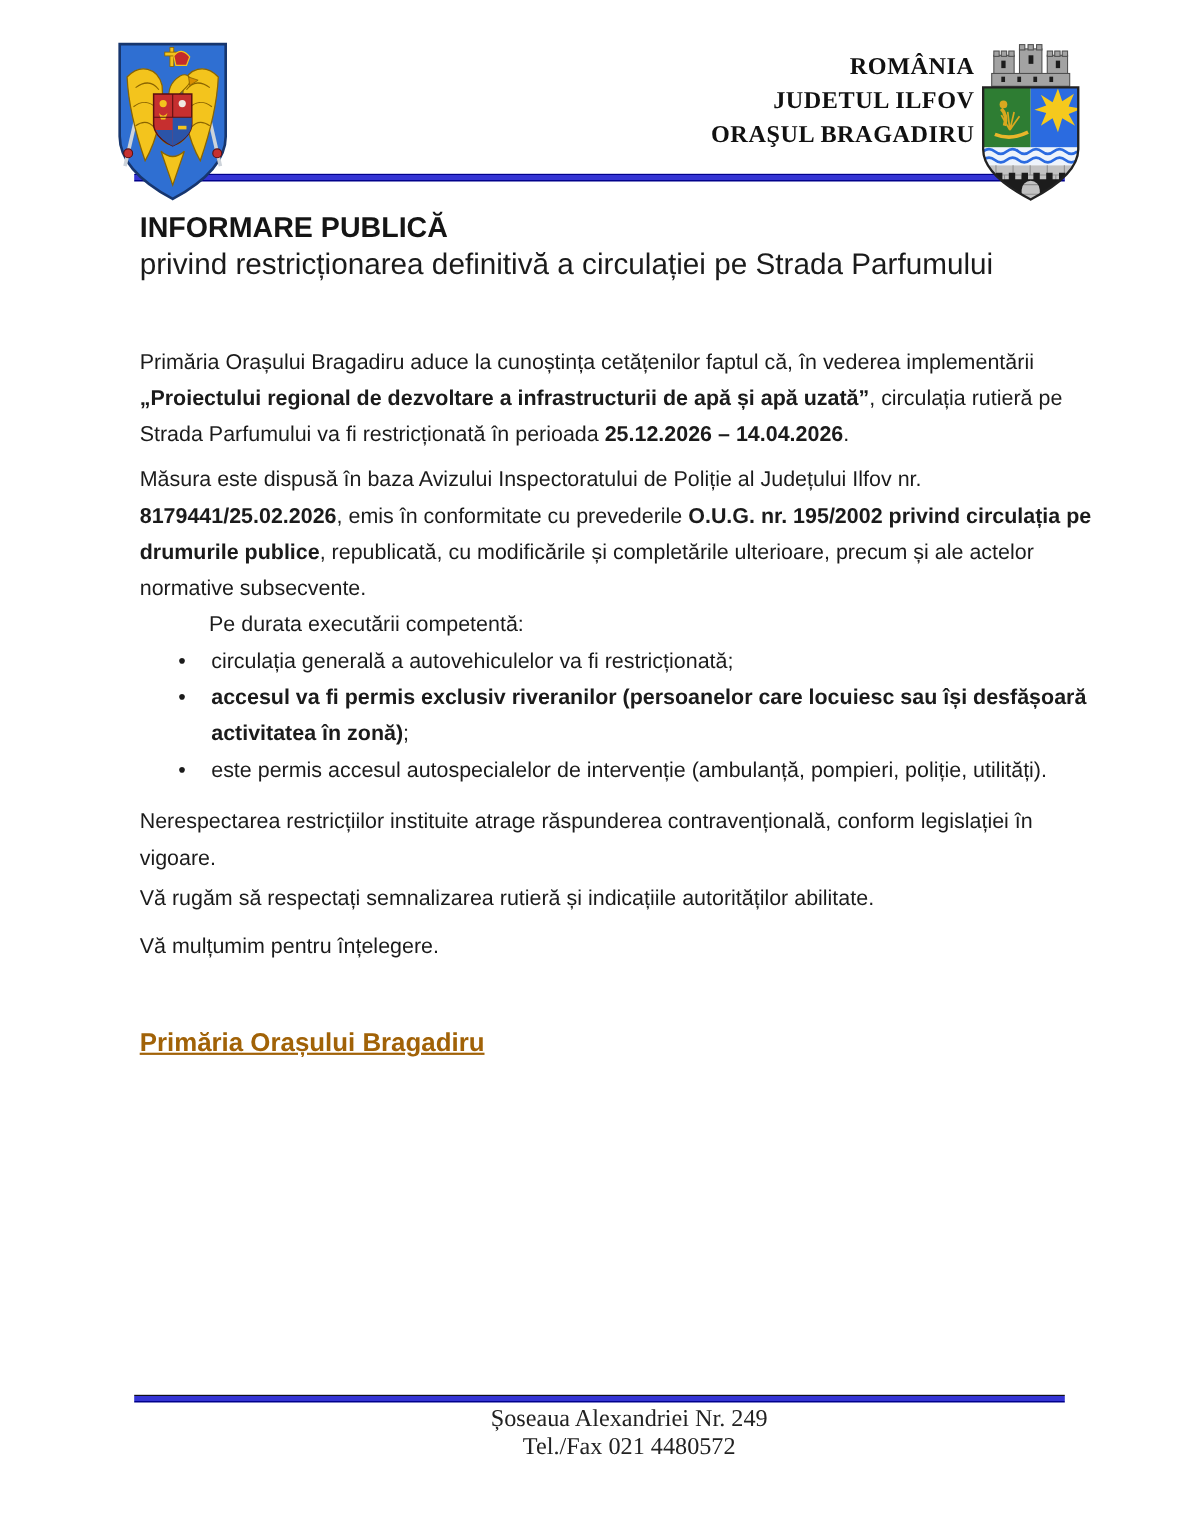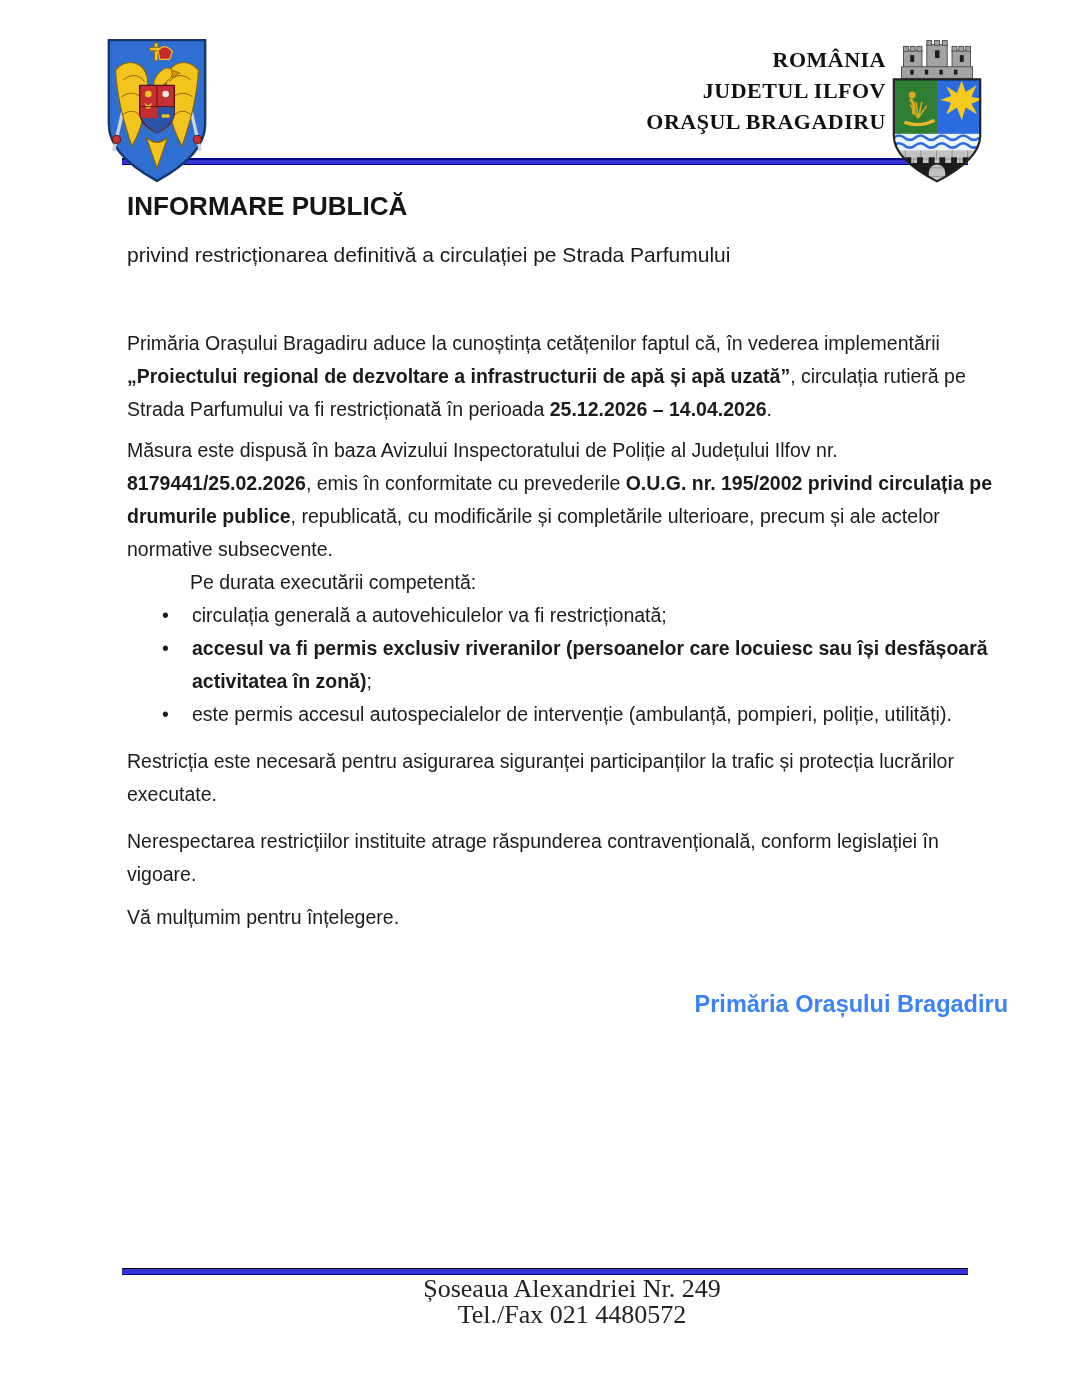--- a/index.html
+++ b/index.html
@@ -22,46 +22,46 @@
     font-family:"Liberation Serif",serif;font-weight:bold;
     font-size:22px;line-height:31px;color:#111;letter-spacing:.5px;
   }
   .rule{
     margin:5px 0 0 122px;width:846px;height:7px;
     background:linear-gradient(#00008b 0,#00008b 1.5px,#3434d4 1.5px,#3434d4 5.5px,#00008b 5.5px,#00008b 7px);
   }
   
   .title-block{margin:26px 0 0 127px;width:881px;text-align:left;}
   .doc-title{font-size:26px;font-weight:bold;line-height:30px;color:#151515;margin:0;}
-  .doc-subtitle{font-size:21px;line-height:33px;color:#1b1b1b;margin:17px 0 0 0;}
+  .doc-subtitle{font-size:27px;line-height:33px;color:#1b1b1b;margin:3px 0 0 0;}
   
   .content{margin:56px 0 0 127px;width:881px;font-size:19.5px;line-height:33px;}
   .content p{margin:0 0 0 0;}
   .p-gap-s{margin-top:4px !important;}
   .p-gap-m{margin-top:8px !important;}
   .p-gap-l{margin-top:14px !important;}
   .p-gap-xl{margin-top:10px !important;}
   .bold{font-weight:bold;}
   .list-intro{margin-top:6px;padding-left:63px;}
   .bullet-row{display:flex;align-items:flex-start;}
   .bullet-dot{flex:0 0 30px;margin-left:35px;font-size:19.5px;line-height:33px;}
   .bullet-text{flex:1 1 auto;}
   
   .signature{
-    margin:55px 0 0 127px;width:881px;text-align:right;
-    font-size:23.5px;font-weight:bold;line-height:30px;color:#3b82f6;
+    margin:55px 0 0 127px;width:881px;text-align:left;
+    font-size:23.5px;font-weight:bold;line-height:30px;color:#a16207;text-decoration:underline;
   }
   
   .footer-rule{
     position:absolute;left:122px;top:1268px;width:846px;height:7px;
     background:linear-gradient(#101018 0,#101018 1.5px,#3434d4 1.5px,#3434d4 6px,#00008b 6px,#00008b 7px);
   }
   .footer-text{
     position:absolute;left:132px;top:1276px;width:880px;text-align:center;
-    font-family:"Liberation Serif",serif;font-size:26px;line-height:26px;color:#222;
+    font-family:"Liberation Serif",serif;font-size:22px;line-height:26px;color:#222;
   }
 </style>
 </head>
 <body>
 
 <div class="page">
 
   <div class="header">
 
     <span class="emblem">
@@ -183,22 +183,22 @@
     </div>
     <div class="bullet-row">
       <span class="bullet-dot">•</span>
       <span class="bullet-text"><span class="bold">accesul va fi permis exclusiv riveranilor (persoanelor care locuiesc sau își desfășoară activitatea în zonă)</span><span>;</span></span>
     </div>
     <div class="bullet-row">
       <span class="bullet-dot">•</span>
       <span class="bullet-text">este permis accesul autospecialelor de intervenție (ambulanță, pompieri, poliție, utilități).</span>
     </div>
 
-    <p class="p-gap-l">Restricția este necesară pentru asigurarea siguranței participanților la trafic și protecția lucrărilor executate.</p>
     <p class="p-gap-l">Nerespectarea restricțiilor instituite atrage răspunderea contravențională, conform legislației în vigoare.</p>
+    <p class="p-gap-s">Vă rugăm să respectați semnalizarea rutieră și indicațiile autorităților abilitate.</p>
     <p class="p-gap-xl">Vă mulțumim pentru înțelegere.</p>
   </div>
 
   <div class="signature">Primăria Orașului Bragadiru</div>
 
   <div class="footer-rule"></div>
   <div class="footer-text">
     <div>Șoseaua Alexandriei Nr. 249</div>
     <div>Tel./Fax 021 4480572</div>
   </div>

